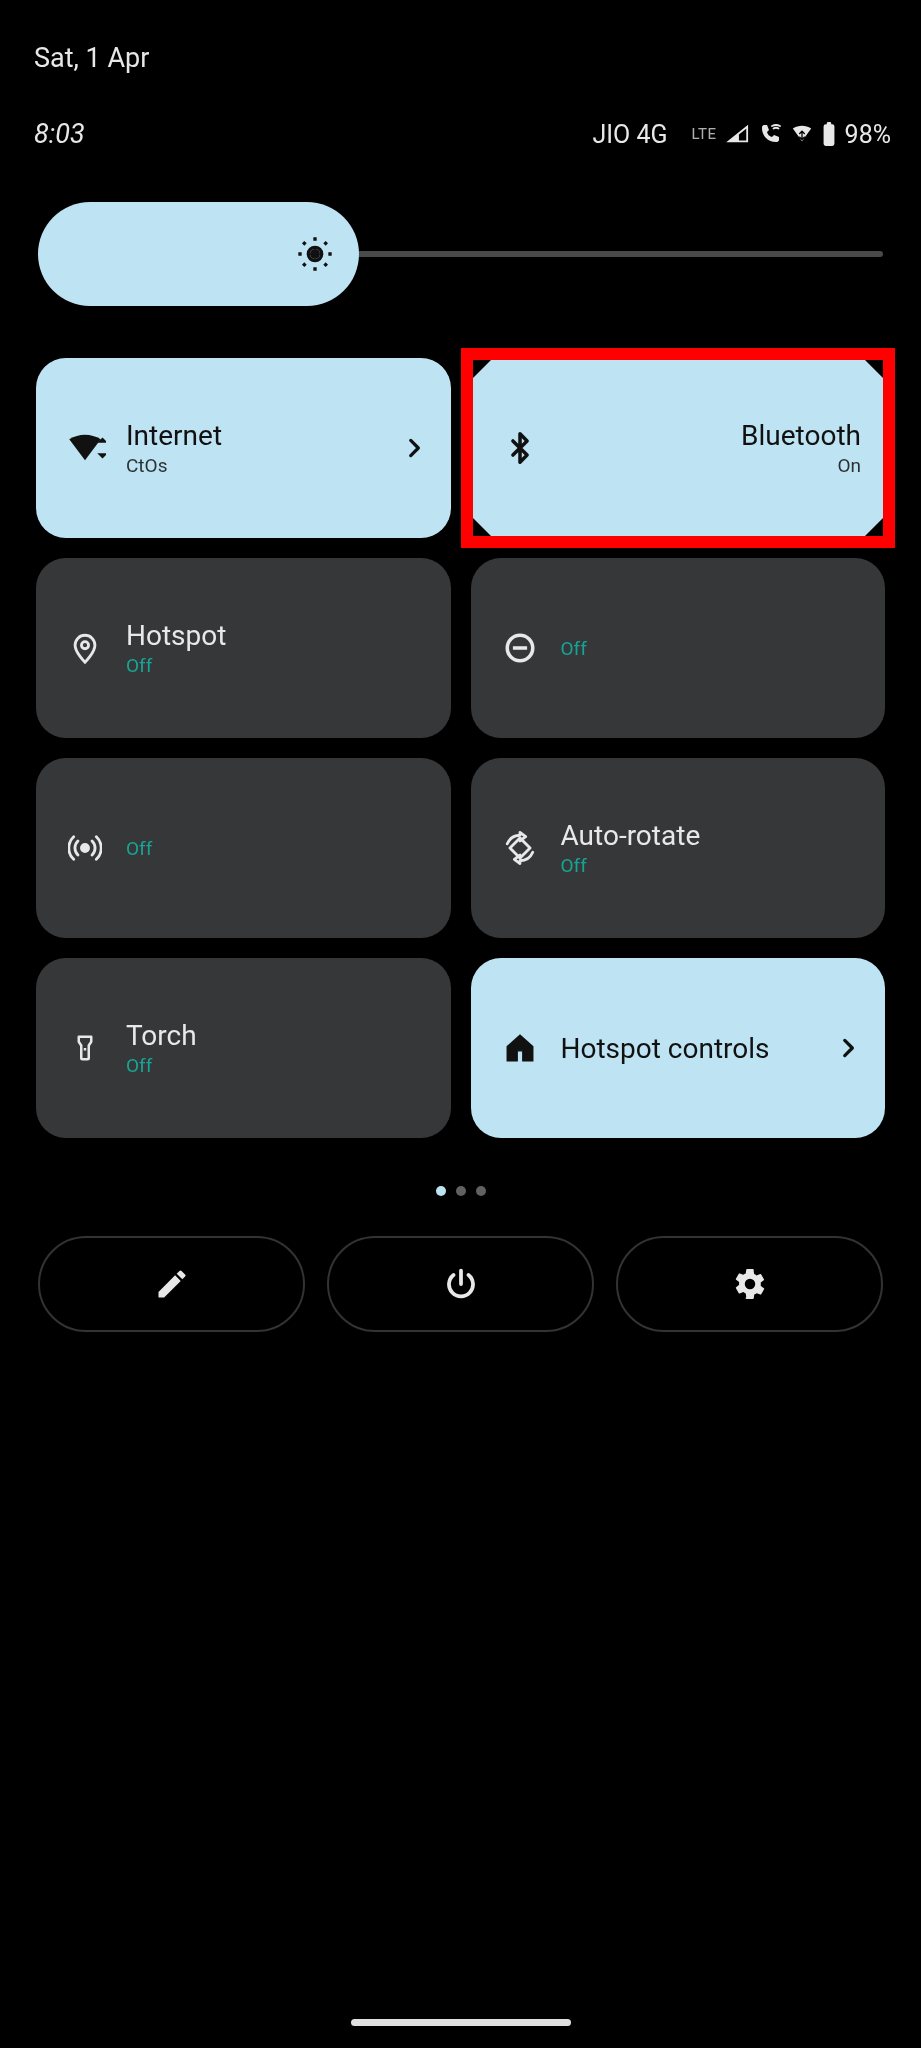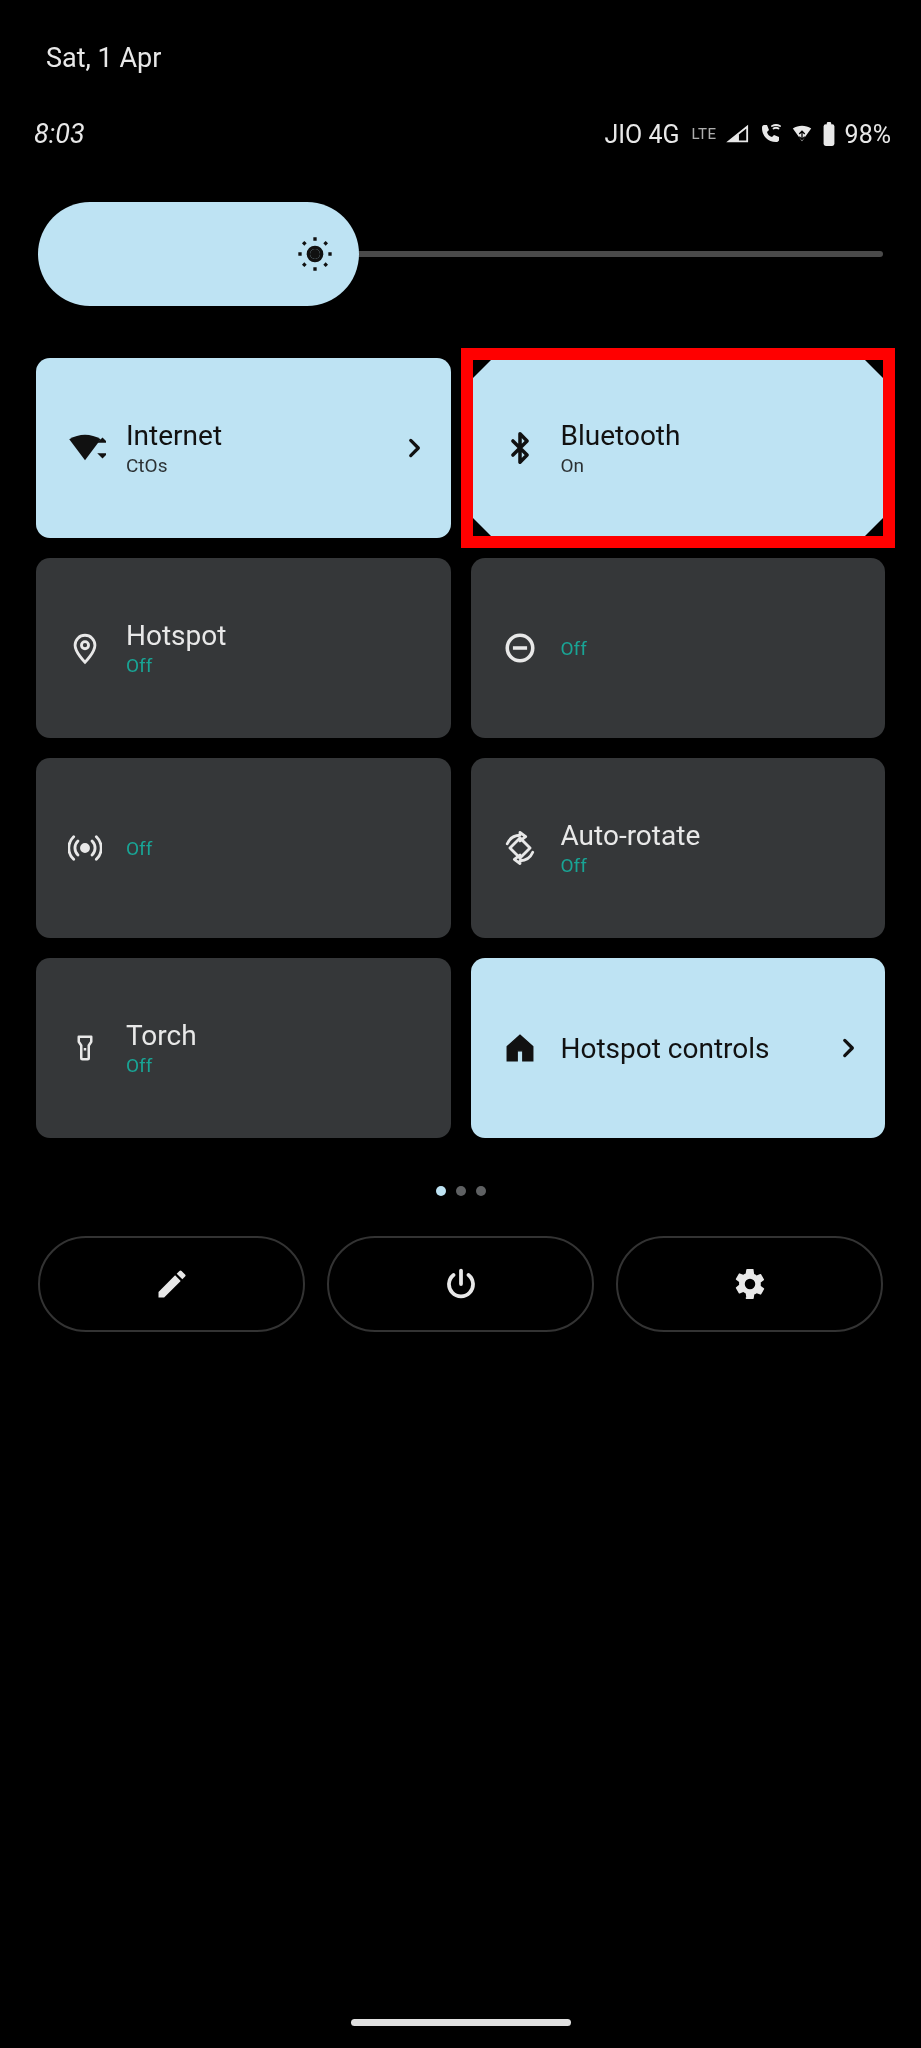--- a/index.html
+++ b/index.html
@@ -10,38 +10,37 @@
     font-family: -apple-system, BlinkMacSystemFont, 'Segoe UI', Roboto, sans-serif;
     color: #fff;
     overflow: hidden;
     position: relative;
   }
   .date-row {
     padding: 42px 34px 0 34px;
     font-size: 27px;
     font-weight: 400;
     color: #e8e8e8;
-    margin-left: 12px;
   }
   .status-row {
     display: flex;
     justify-content: space-between;
     align-items: center;
     padding: 44px 30px 0 34px;
   }
   .status-time { font-size: 27px; color: #e8e8e8; font-style: italic; }
   .status-right {
     display: flex;
     align-items: center;
     gap: 8px;
     font-size: 25px;
     color: #e8e8e8;
     justify-content: center;
   }
-  .status-right .lte { font-size: 15px; opacity: 0.75; letter-spacing: 0.5px; margin-left:4px;}
+  .status-right .lte { font-size: 15px; opacity: 0.75; letter-spacing: 0.5px; margin-left:16px;}
   .status-icons { display:flex; align-items:center; gap:6px;}
   .status-icons svg { display:block; }
   .brightness-wrap {
     padding: 52px 38px 0 38px;
   }
   .brightness-track {
     position: relative;
     height: 104px;
     width: 100%;
   }
@@ -53,21 +52,21 @@
   }
   .brightness-fill svg { width:40px; height:40px; }
   .tiles {
     display:grid;
     grid-template-columns: 1fr 1fr;
     gap: 20px;
     padding: 52px 36px 0 36px;
   }
   .tile {
     height: 180px;
-    border-radius:14px;
+    border-radius:30px;
     background:#353739;
     display:flex;
     align-items:center;
     padding: 0 24px 0 28px;
     gap:20px;
     position:relative;
   }
   .tile.active { background:#bee3f3; color:#111; }
   .tile .icon { width:42px; height:42px; flex:0 0 42px; display:flex; align-items:center; justify-content:center;}
   .tile .texts { flex:1; display:flex; flex-direction:column; gap:2px; }
@@ -80,21 +79,21 @@
   .tile .chev path { stroke:#111; }
   .highlight-box {
     position:absolute; inset:-10px; border:12px solid #f00; pointer-events:none; z-index:5;
   }
   
   .ct { position:absolute; width:0;height:0; }
   .ct.tl { top:0; left:0; border-top:22px solid #000; border-right:22px solid transparent;}
   .ct.tr { top:0; right:0; border-top:22px solid #000; border-left:22px solid transparent;}
   .ct.bl { bottom:0; left:0; border-bottom:22px solid #000; border-right:22px solid transparent;}
   .ct.br { bottom:0; right:0; border-bottom:22px solid #000; border-left:22px solid transparent;}
-  .bluetooth-tile { border-radius:0; overflow:visible; }
+  .bluetooth-tile { border-radius:0; overflow:visible;text-align:right; }
   .pager {
     display:flex; justify-content:center; gap:10px; padding-top:48px;
   }
   .pager .dot { width:10px; height:10px; border-radius:50%; background:#5f6163;}
   .pager .dot.active { background:#bee3f3;}
   .footer-btns {
     display:flex; gap:22px; justify-content:center; padding:40px 38px 0 38px;
   }
   .fbtn {
     flex:1; height:96px; border:2px solid #333; background:transparent; border-radius:48px;

